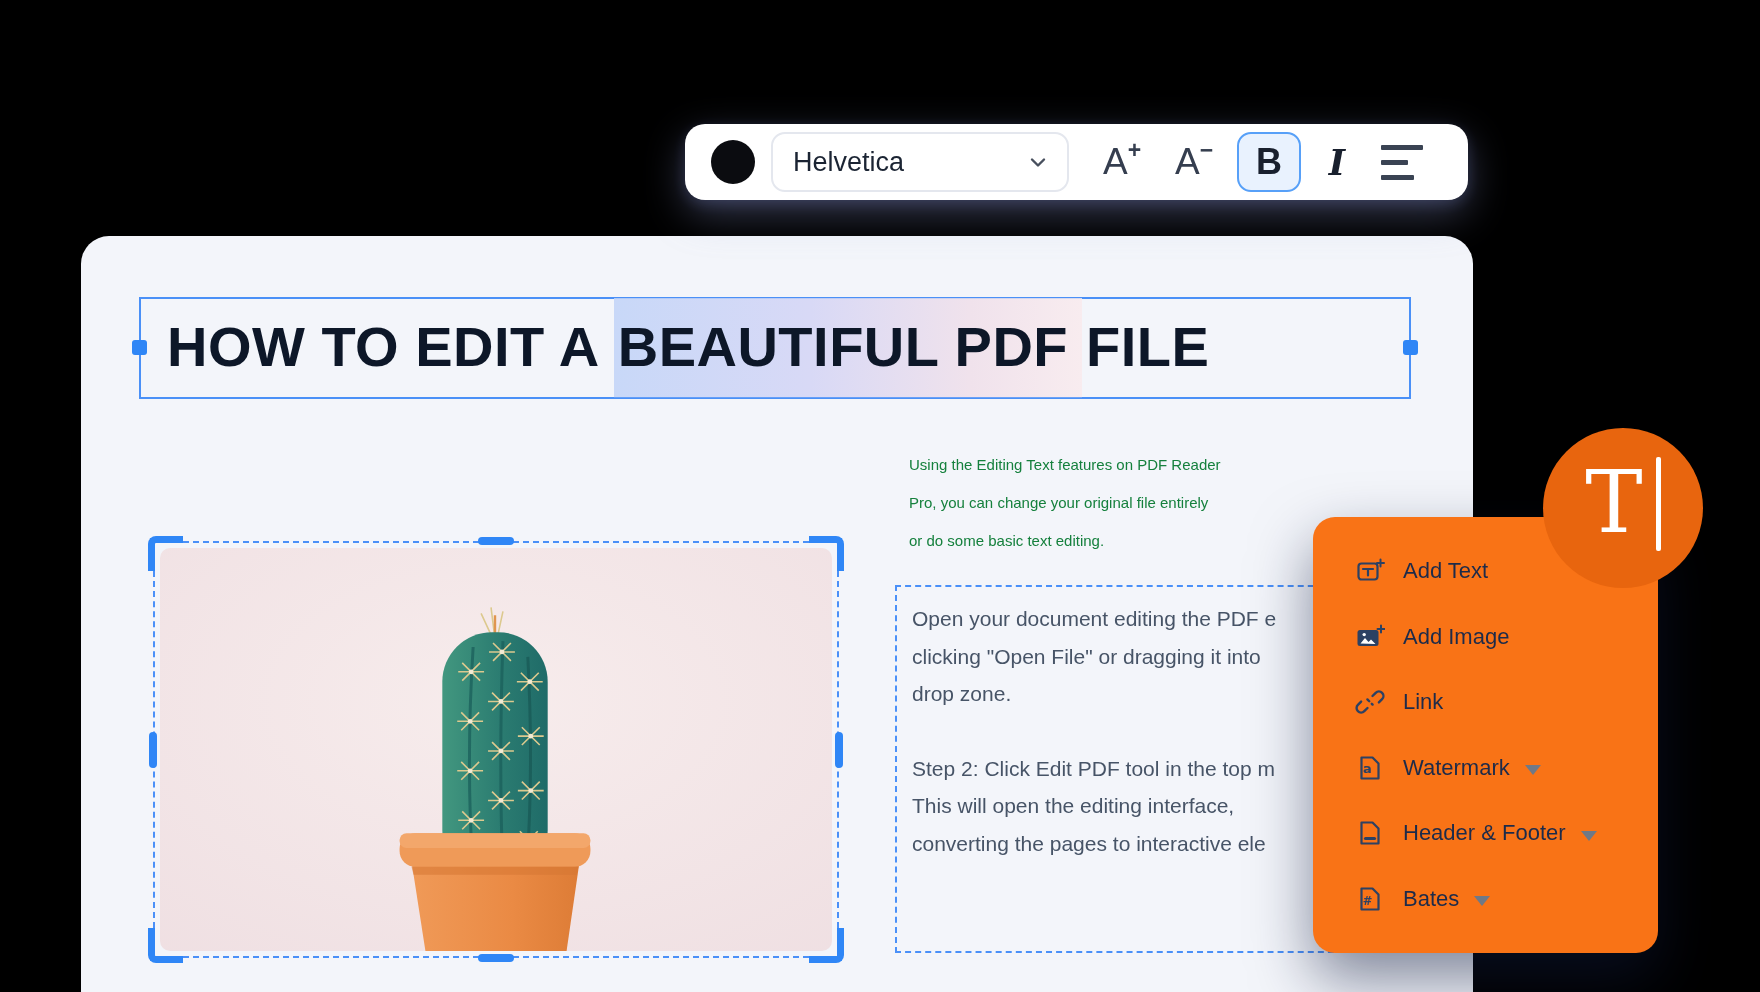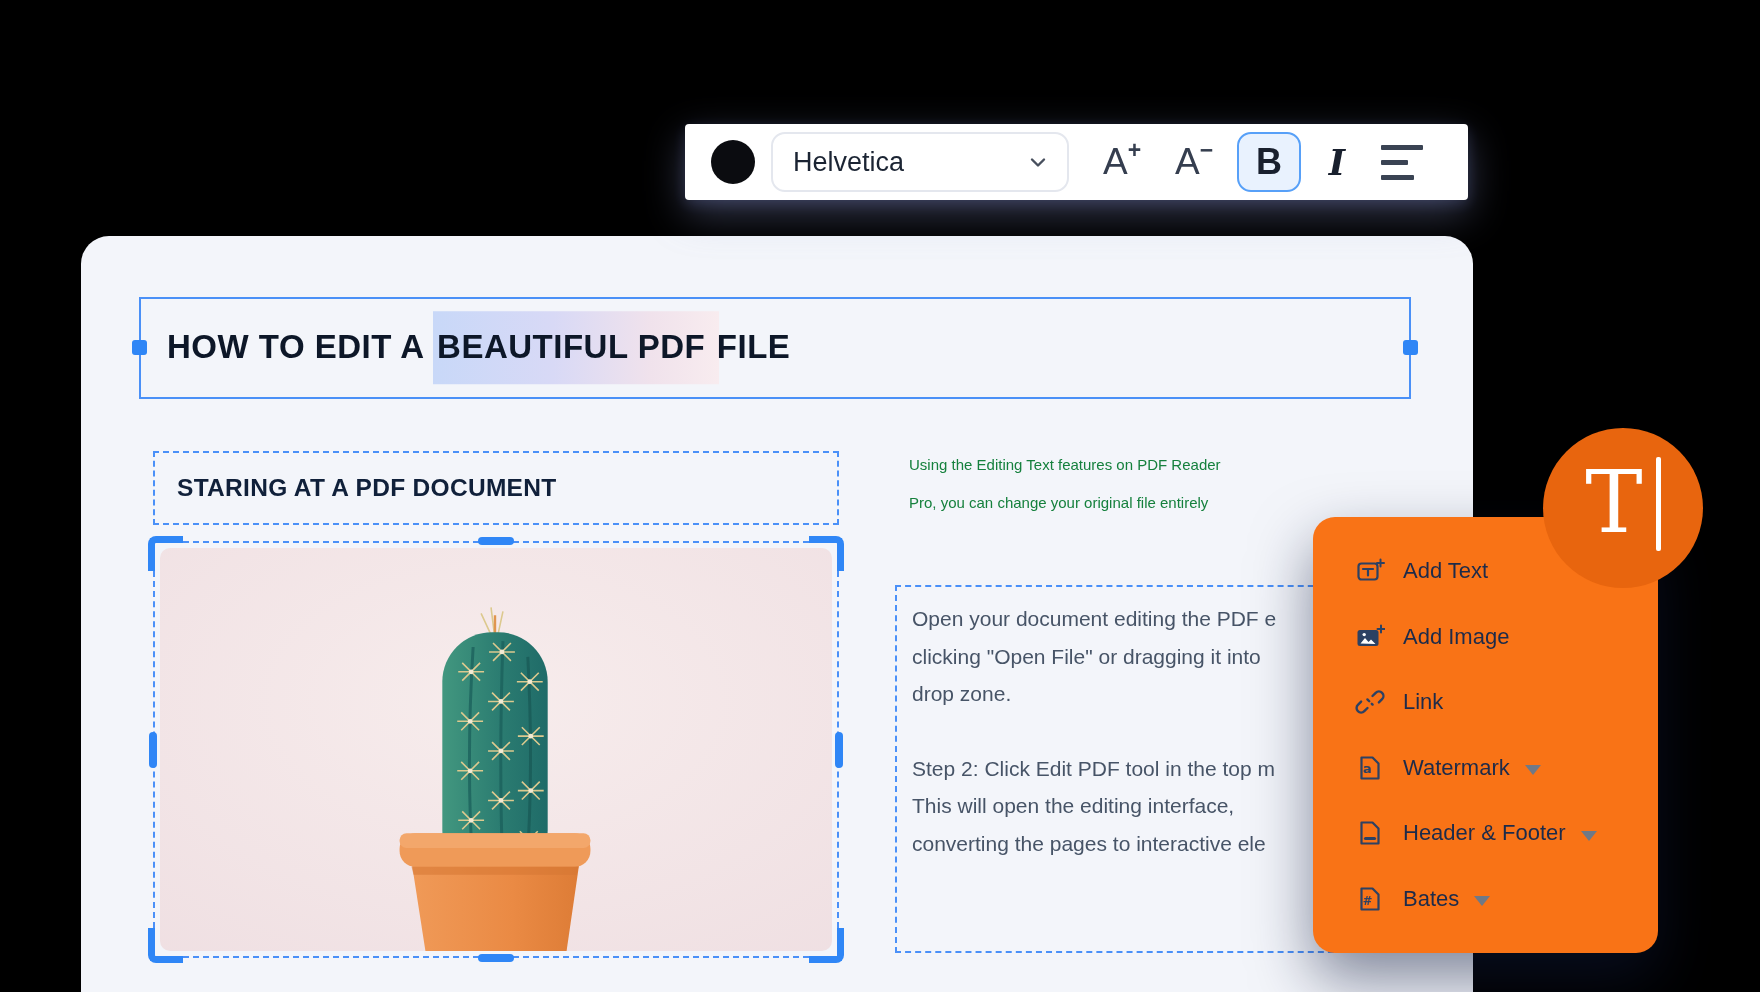--- a/index.html
+++ b/index.html
@@ -3,21 +3,21 @@
 <meta charset="utf-8">
 <style>
   html,body{margin:0;padding:0;background:#000;}
   #screen{
     position:relative;width:1760px;height:992px;overflow:hidden;background:#000;
     font-family:"Liberation Sans","DejaVu Sans",sans-serif;
   }
   
   #toolbar{
     position:absolute;left:685px;top:124px;width:783px;height:76px;
-    background:#ffffff;border-radius:4px;display:flex;align-items:center;
+    background:#ffffff;border-radius:20px;display:flex;align-items:center;
     padding:0 24px 0 26px;box-sizing:border-box;
     box-shadow:0 14px 40px rgba(140,150,205,.38),0 4px 14px rgba(90,100,160,.28);
     z-index:8;
   }
   .swatch{width:44px;height:44px;border-radius:50%;background:#0b0c10;flex:0 0 auto;}
   .font-select{
     margin-left:16px;width:298px;height:60px;border:2px solid #e4e7ee;border-radius:14px;
     display:flex;align-items:center;justify-content:space-between;padding:0 16px 0 20px;
     box-sizing:border-box;font-size:27px;color:#1b2433;
   }
@@ -49,21 +49,21 @@
     background:#f3f5fa;border-radius:28px;z-index:1;
   }
   .title-box{
     position:absolute;left:58px;top:61px;width:1272px;height:102px;
     border:2px solid #4a90f7;box-sizing:border-box;
   }
   .sq-handle{position:absolute;width:15px;height:15px;background:#2f86f6;border-radius:3px;top:50%;margin-top:-8px;}
   .sq-handle.hl{left:-9px;} .sq-handle.hr{right:-9px;}
   .title-line{
     position:absolute;left:26px;top:50%;transform:translateY(-52%);
-    white-space:nowrap;font-size:33px;font-weight:800;letter-spacing:.5px;color:#0d1728;
+    white-space:nowrap;font-size:56px;font-weight:800;letter-spacing:.5px;color:#0d1728;
   }
   .title-line .hl-grad{
     background:linear-gradient(90deg,#c8d8f8 0%,#d8d9f6 42%,#f0e2ec 76%,#f8ecef 100%);
     padding:17px 14px 19px 4px;margin-right:-12px;
   }
   .section-box{
     position:absolute;left:72px;top:215px;width:686px;height:74px;
     border:2px dashed #4a90f8;box-sizing:border-box;display:flex;align-items:center;
   }
   .section-box span{margin-left:22px;font-size:24.5px;font-weight:800;letter-spacing:.3px;color:#10203a;}
@@ -150,23 +150,20 @@
   </div>
 
   <div id="doc-card">
 
     <div class="title-box">
       <div class="sq-handle hl"></div>
       <div class="sq-handle hr"></div>
       <div class="title-line"><span>HOW TO EDIT A </span><span class="hl-grad">BEAUTIFUL PDF</span><span> FILE</span></div>
     </div>
 
-    <div class="section-box">
-      <span>STARING AT A PDF DOCUMENT</span>
-    </div>
 
     <div class="image-frame">
       <div class="photo">
         <svg viewBox="0 0 676 407" preserveAspectRatio="none">
           <defs>
             <radialGradient id="pinkbg" cx="50%" cy="38%" r="85%">
               <stop offset="0%" stop-color="#f7ecec"></stop>
                 <stop offset="100%" stop-color="#efdfe2"></stop>
             </radialGradient>
             <linearGradient id="cac" x1="0" y1="0" x2="1" y2="0">
@@ -219,20 +216,21 @@
       <div class="cb br"></div>
       <div class="mh t"></div>
       <div class="mh b"></div>
       <div class="mh l"></div>
       <div class="mh r"></div>
     </div>
 
     <div class="intro">
       <div>Using the Editing Text features on PDF Reader</div>
       <div>Pro, you can change your original file entirely</div>
+      <div>or do some basic text editing.</div>
     </div>
 
     <div class="howto-box">
       <div class="line">Open your document editing the PDF e</div>
       <div class="line">clicking "Open File" or dragging it into</div>
       <div class="line">drop zone.</div>
       <div class="block-gap"></div>
       <div class="line">Step 2: Click Edit PDF tool in the top m</div>
       <div class="line">This will open the editing interface,</div>
       <div class="line">converting the pages to interactive ele</div>

